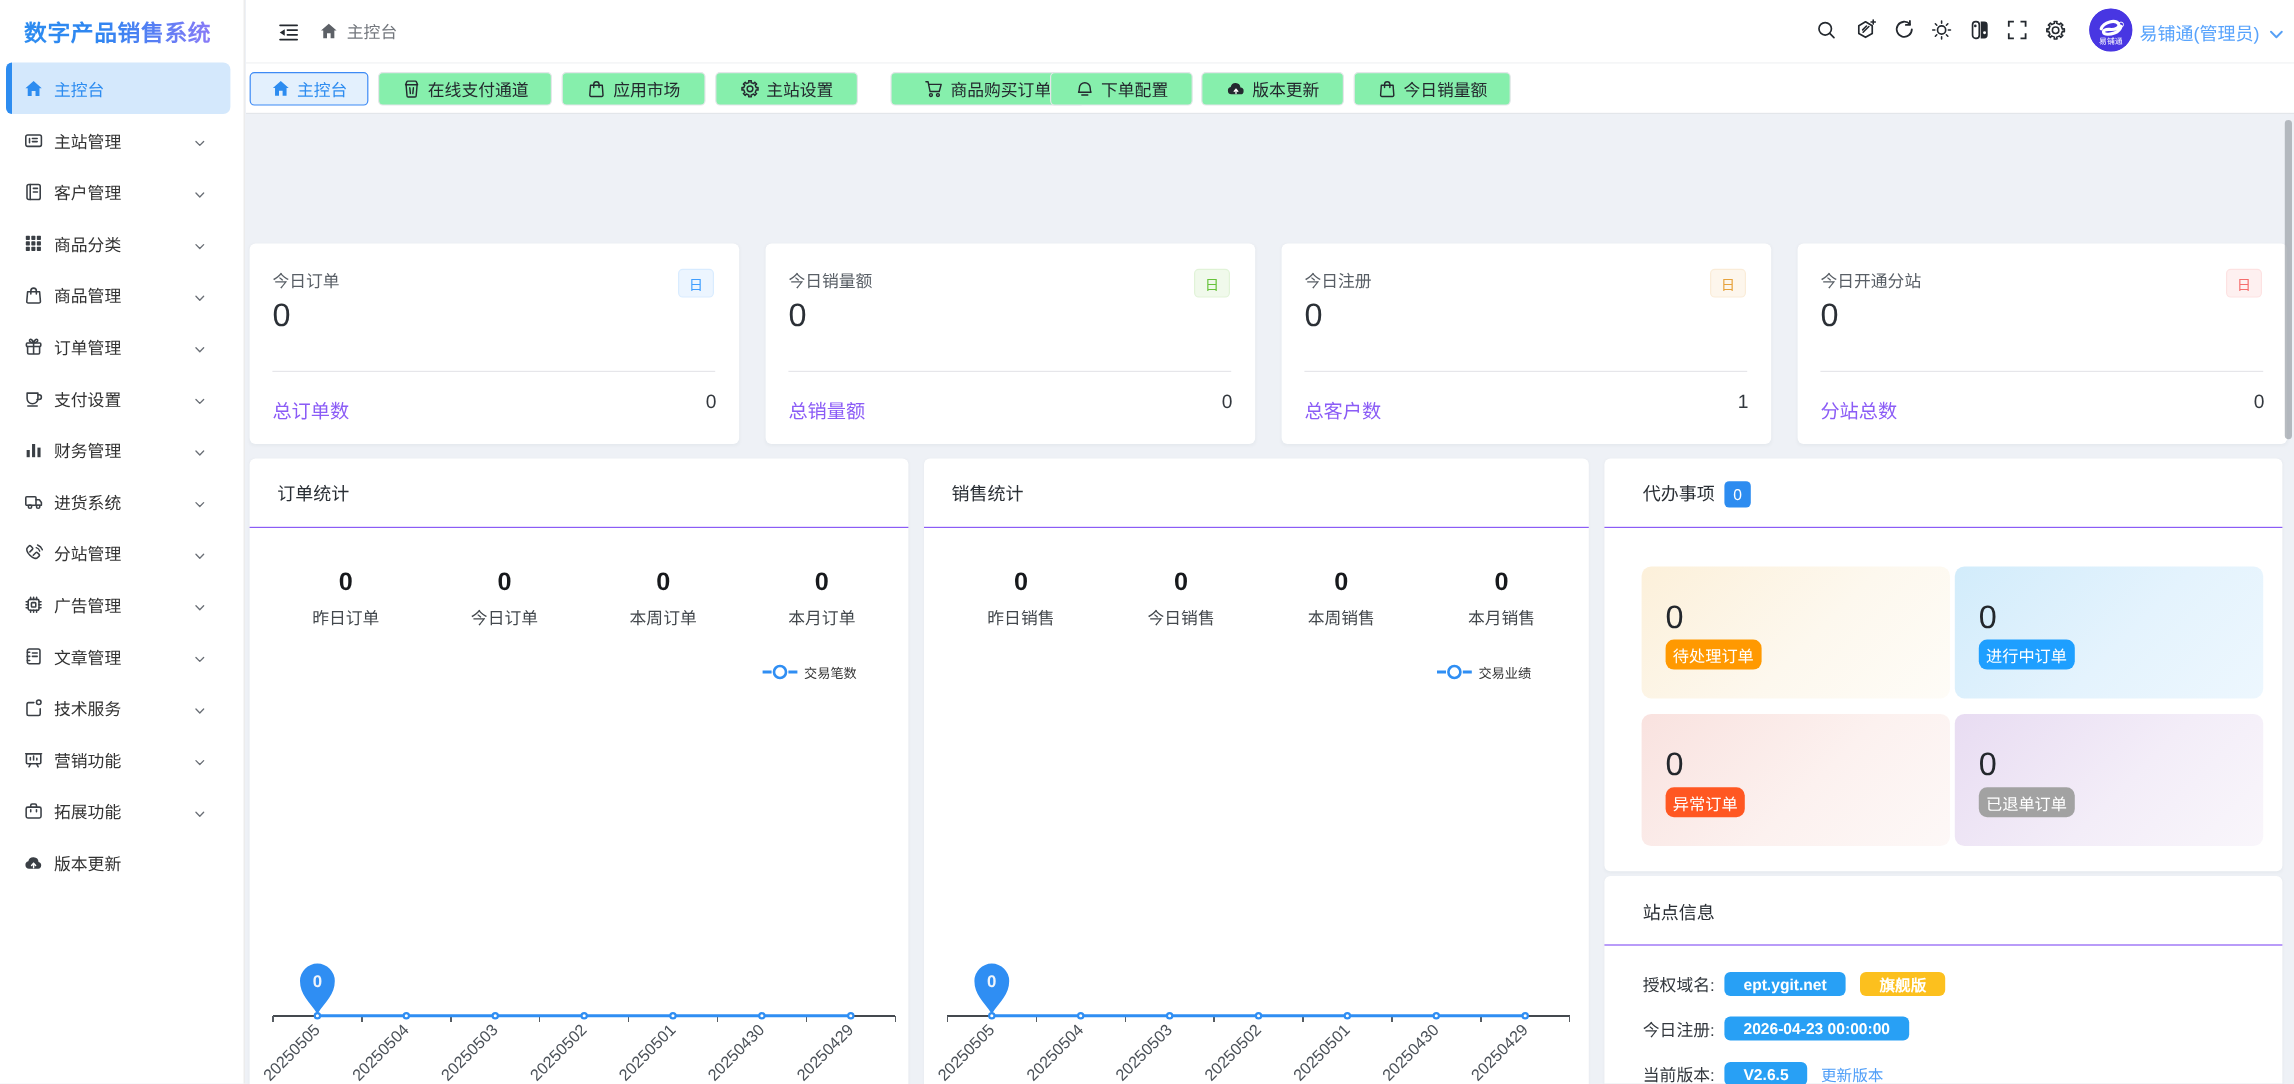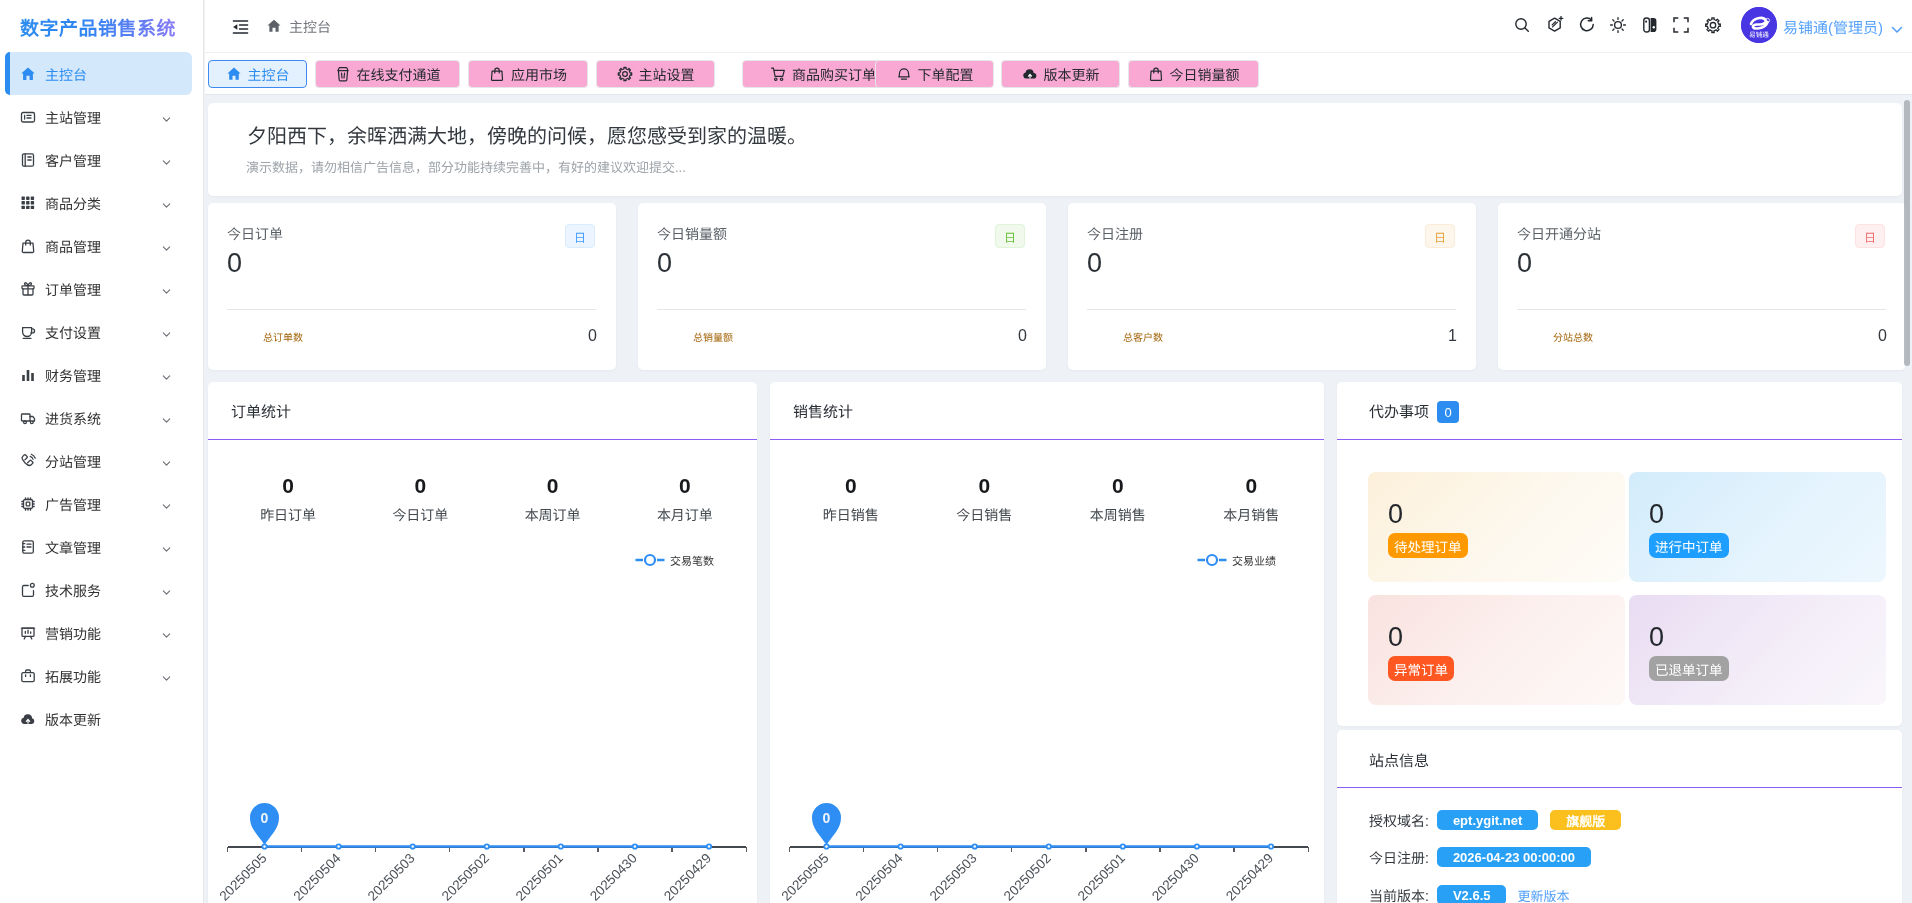--- a/index.html
+++ b/index.html
@@ -16,37 +16,37 @@
 .menu-item.active{margin:0 11px 0 5px;padding-left:15px;background:#d4e8fc;border-radius:6px;color:#2d8cf0;}
 .menu-item.active::before{content:"";position:absolute;left:0;top:0;bottom:0;width:5px;border-radius:6px 0 0 6px;background:#2d8cf0;}
 
 #header{position:absolute;left:205px;top:0;right:0;height:53px;background:#fff;border-bottom:1px solid #eef0f2;}
 .hicon{position:absolute;top:14px;width:22px;height:22px;display:flex;align-items:center;justify-content:center;}
 #crumb{position:absolute;left:61px;top:16px;display:flex;align-items:center;color:#73777d;font-size:14px;}
 #avatar{position:absolute;left:1536px;top:7px;width:36px;height:36px;border-radius:50%;background:#4634e0;overflow:hidden;}
 #uname{position:absolute;left:1578px;top:16px;font-size:15px;color:#58a3fc;}
 
 #tabbar{position:absolute;left:205px;top:53px;right:0;height:42px;background:#fff;border-bottom:1px solid #e3e6ea;}
-.tab{position:absolute;top:7px;height:28px;border:1px solid #e4e6e9;border-radius:4px;background:#f9a8d4;display:flex;align-items:center;justify-content:center;font-size:14px;color:#24292e;gap:6px;}
+.tab{position:absolute;top:7px;height:28px;border:1px solid #e4e6e9;border-radius:4px;background:#86efac;display:flex;align-items:center;justify-content:center;font-size:14px;color:#24292e;gap:6px;}
 .tab svg{flex:none;}
 .tab.active{border-color:#3d8af5;background:#e3f0fd;color:#2d8cf0;}
 
 #content{position:absolute;left:205px;top:95px;right:0;bottom:0;background:#eef1f6;}
 .card{position:absolute;background:#fff;border-radius:5px;box-shadow:0 1px 3px rgba(30,40,60,.04);}
 
 #welcome{left:3px;top:8px;width:1694px;height:93px;}
 #welcome h1{font-size:20px;font-weight:500;color:#33383e;position:absolute;left:39px;top:17px;}
 #welcome p{font-size:13px;color:#9da3a9;position:absolute;left:38px;top:54px;}
 
 .stat{top:108px;width:408px;height:167px;}
 .stat .t{position:absolute;left:19px;top:20px;font-size:14px;color:#595f66;}
 .stat .b{position:absolute;right:21px;top:21px;width:30px;height:24px;border-radius:4px;font-size:12px;display:flex;align-items:center;justify-content:center;}
 .stat .n{position:absolute;left:19px;top:45px;font-size:27px;color:#2b3036;}
 .stat .dv{position:absolute;left:19px;right:20px;top:106px;height:1px;background:#e6e6ea;}
-.stat .fl{position:absolute;left:19px;top:126px;font-size:10px;color:#a16207;margin-left:36px;}
+.stat .fl{position:absolute;left:19px;top:126px;font-size:16px;color:#8b5cf6;}
 .stat .fv{position:absolute;right:19px;top:124px;font-size:16px;color:#33383e;}
 .b1{background:#ecf5ff;border:1px solid #d9ecff;color:#409eff;}
 .b2{background:#f0f9eb;border:1px solid #e1f3d8;color:#67c23a;}
 .b3{background:#fdf6ec;border:1px solid #faecd8;color:#e6a23c;}
 .b4{background:#fef0f0;border:1px solid #fde2e2;color:#f56c6c;}
 
 .chart{top:287px;height:525px;border-radius:5px 5px 0 0;}
 .chead{position:absolute;left:0;top:0;right:0;height:58px;border-bottom:1px solid #8b5cf6;}
 .chead span{position:absolute;left:23px;top:18px;font-size:15px;color:#2a2f35;}
 .cstats{position:absolute;left:14px;top:92px;right:6px;display:flex;}
@@ -399,24 +399,20 @@
     </div>
 <div class="tab" style="left:923px;width:131px">
       <svg width="16" height="16" viewBox="0 0 16 16">
         <path d="M3.1 5.1 h9.8 l.6 8.1 a1.1 1.1 0 0 1 -1.1 1.2 H3.6 a1.1 1.1 0 0 1 -1.1 -1.2 Z" stroke="#24292f" stroke-width="1.2" fill="none" stroke-linecap="round" stroke-linejoin="round"></path>
         <path d="M5.8 7 V4.3 a2.2 2.2 0 0 1 4.4 0 V7" stroke="#24292f" stroke-width="1.2" fill="none" stroke-linecap="round" stroke-linejoin="round"></path>
       </svg>
       <span>今日销量额</span>
     </div>
 </div>
 <div id="content">
-<div class="card" id="welcome">
-<h1>夕阳西下，余晖洒满大地，傍晚的问候，愿您感受到家的温暖。</h1>
-<p>演示数据，请勿相信广告信息，部分功能持续完善中，有好的建议欢迎提交...</p>
-</div>
 <div class="card stat" style="left:3px">
 <div class="t">今日订单</div>
       <div class="b b1">日</div>
       <div class="n">0</div>
 <div class="dv"></div>
       <div class="fl">总订单数</div>
       <div class="fv">0</div>
 </div>
 <div class="card stat" style="left:433px">
 <div class="t">今日销量额</div>

